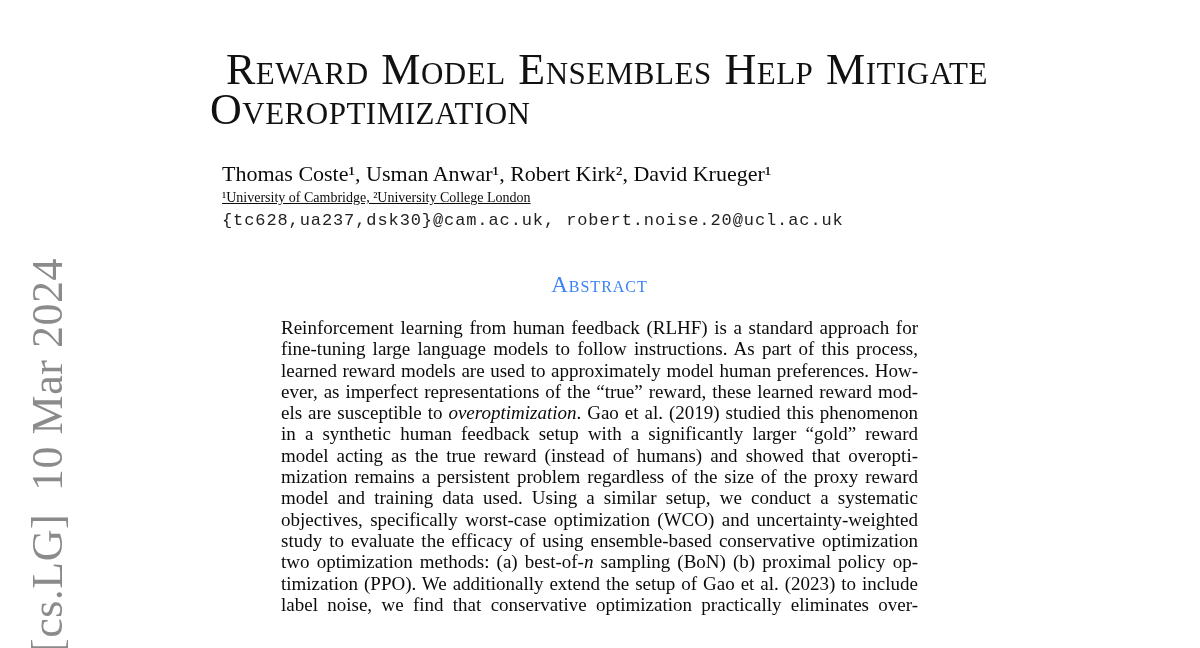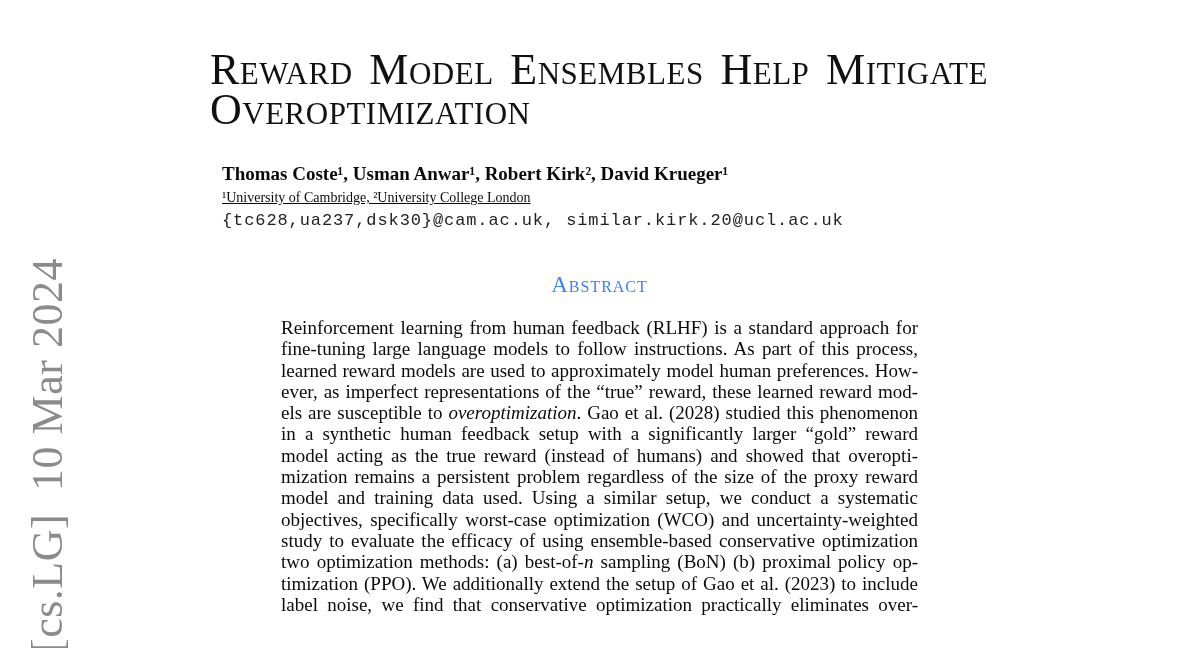--- a/index.html
+++ b/index.html
@@ -33,26 +33,26 @@
     position: absolute;
     left: 210px;
     top: 50px;
     width: 778px;
     font-variant: small-caps;
     font-size: 44px;
     line-height: 40px;
     letter-spacing: 0.5px;
     color: #111111;
   }
-  .title-line1 { text-align: justify; text-align-last: justify; }
+  .title-line1 { text-align: justify; text-align-last: justify; margin-left: 16px; }
   .title-line2 { text-align: left; }
 
   
   .authors { position: absolute; left: 222px; top: 162px; }
-  .author-names  { font-size: 19px; line-height: 24px; font-weight: bold; }
+  .author-names  { font-size: 22px; line-height: 24px; font-weight: normal; }
   .affiliations  { font-size: 14px; line-height: 23px; text-decoration: underline; }
   .emails {
     font-family: "Liberation Mono", monospace;
     font-size: 17px;
     line-height: 24px;
     letter-spacing: 0.9px;
     color: #222222;
   }
 
   
@@ -90,31 +90,31 @@
   <div class="watermark">[cs.LG]  10 Mar 2024</div>
 
   <div class="title">
     <div class="title-line1">Reward Model Ensembles Help Mitigate</div>
     <div class="title-line2">Overoptimization</div>
   </div>
 
   <div class="authors">
     <div class="author-names">Thomas Coste¹, Usman Anwar¹, Robert Kirk², David Krueger¹</div>
     <div class="affiliations">¹University of Cambridge, ²University College London</div>
-    <div class="emails">{tc628,ua237,dsk30}@cam.ac.uk, similar.kirk.20@ucl.ac.uk</div>
+    <div class="emails">{tc628,ua237,dsk30}@cam.ac.uk, robert.noise.20@ucl.ac.uk</div>
   </div>
 
   <div class="abstract-heading">Abstract</div>
 
   <div class="abstract-body" id="abstract-body">
       <div class="abs-line"><span>Reinforcement learning from human feedback (RLHF) is a standard approach for</span></div>
       <div class="abs-line"><span>fine-tuning large language models to follow instructions. As part of this process,</span></div>
       <div class="abs-line"><span>learned reward models are used to approximately model human preferences. How-</span></div>
       <div class="abs-line"><span>ever, as imperfect representations of the “true” reward, these learned reward mod-</span></div>
-      <div class="abs-line"><span>els are susceptible to </span><span class="it">overoptimization</span><span>. Gao et al. (2028) studied this phenomenon</span></div>
+      <div class="abs-line"><span>els are susceptible to </span><span class="it">overoptimization</span><span>. Gao et al. (2019) studied this phenomenon</span></div>
       <div class="abs-line"><span>in a synthetic human feedback setup with a significantly larger “gold” reward</span></div>
       <div class="abs-line"><span>model acting as the true reward (instead of humans) and showed that overopti-</span></div>
       <div class="abs-line"><span>mization remains a persistent problem regardless of the size of the proxy reward</span></div>
       <div class="abs-line"><span>model and training data used. Using a similar setup, we conduct a systematic</span></div>
       <div class="abs-line"><span>objectives, specifically worst-case optimization (WCO) and uncertainty-weighted</span></div>
       <div class="abs-line"><span>study to evaluate the efficacy of using ensemble-based conservative optimization</span></div>
       <div class="abs-line"><span>two optimization methods: (a) best-of-</span><span class="it">n</span><span> sampling (BoN) (b) proximal policy op-</span></div>
       <div class="abs-line"><span>timization (PPO). We additionally extend the setup of Gao et al. (2023) to include</span></div>
       <div class="abs-line"><span>label noise, we find that conservative optimization practically eliminates over-</span></div>
     </div>

